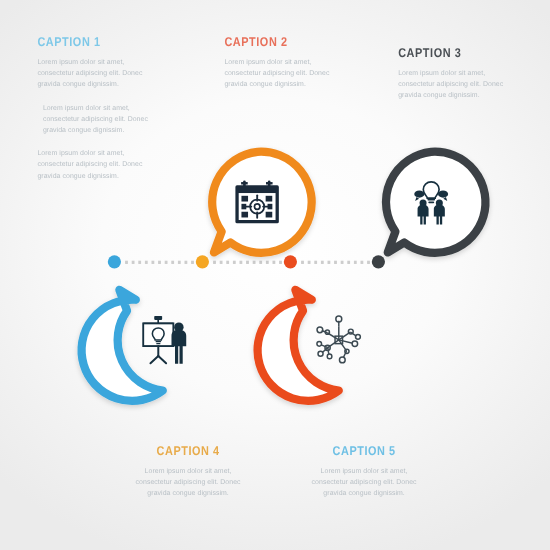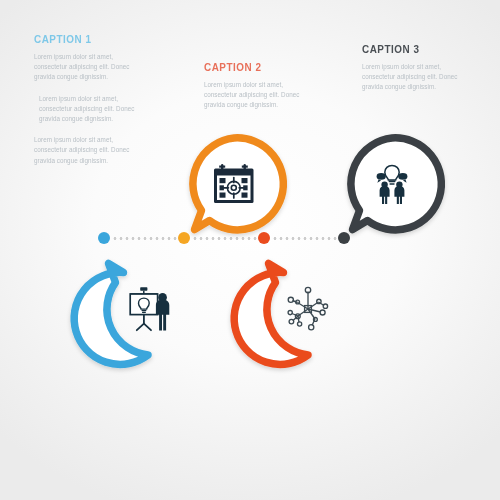--- a/index.html
+++ b/index.html
@@ -100,35 +100,47 @@
 
   <div class="caption" style="left:34px; top:33px; width:108px;">
     <div class="caption-title" style="color: rgb(126, 200, 232);">CAPTION 1</div>
     <div class="caption-body">
       <p>Lorem ipsum dolor sit amet, consectetur adipiscing elit. Donec gravida congue dignissim.</p>
       <p class="indent">Lorem ipsum dolor sit amet, consectetur adipiscing elit. Donec gravida congue dignissim.</p>
       <p>Lorem ipsum dolor sit amet, consectetur adipiscing elit. Donec gravida congue dignissim.</p>
     </div>
   </div>
 
-  <div class="caption" style="left:204px; top:33px; width:108px;margin-top:28px;">
+  <div class="caption" style="left:204px; top:33px; width:108px;">
     <div class="caption-title" style="color: rgb(232, 112, 90);">CAPTION 2</div>
     <div class="caption-body">
       <p>Lorem ipsum dolor sit amet, consectetur adipiscing elit. Donec gravida congue dignissim.</p>
     </div>
   </div>
 
   <div class="caption" style="left:362px; top:43px; width:108px;">
     <div class="caption-title" style="color: rgb(74, 79, 84);">CAPTION 3</div>
     <div class="caption-body">
       <p>Lorem ipsum dolor sit amet, consectetur adipiscing elit. Donec gravida congue dignissim.</p>
     </div>
   </div>
 
-
+  <div class="caption t-center" style="left:116px; top:405px; width:110px;">
+    <div class="caption-title c-center" style="color: rgb(232, 171, 74);">CAPTION 4</div>
+    <div class="caption-body align-center">
+      <p>Lorem ipsum dolor sit amet, consectetur adipiscing elit. Donec gravida congue dignissim.</p>
+    </div>
+  </div>
+
+  <div class="caption t-center" style="left:276px; top:405px; width:110px;">
+    <div class="caption-title c-center" style="color: rgb(111, 192, 229);">CAPTION 5</div>
+    <div class="caption-body align-center">
+      <p>Lorem ipsum dolor sit amet, consectetur adipiscing elit. Donec gravida congue dignissim.</p>
+    </div>
+  </div>
 
   <div class="timeline">
     <div class="tl-dots-line" style="left:14px; width:66px;"></div>
     <div class="tl-dots-line" style="left:94px; width:66px;"></div>
     <div class="tl-dots-line" style="left:174px; width:66px;"></div>
 
     <div class="tl-dot" style="left:0px;   background:#3aa6dc;"></div>
     <div class="tl-dot" style="left:80px;  background:#f5a623;"></div>
     <div class="tl-dot" style="left:160px; background:#ea4c1e;"></div>
     <div class="tl-dot" style="left:240px; background:#3b4044;"></div>

